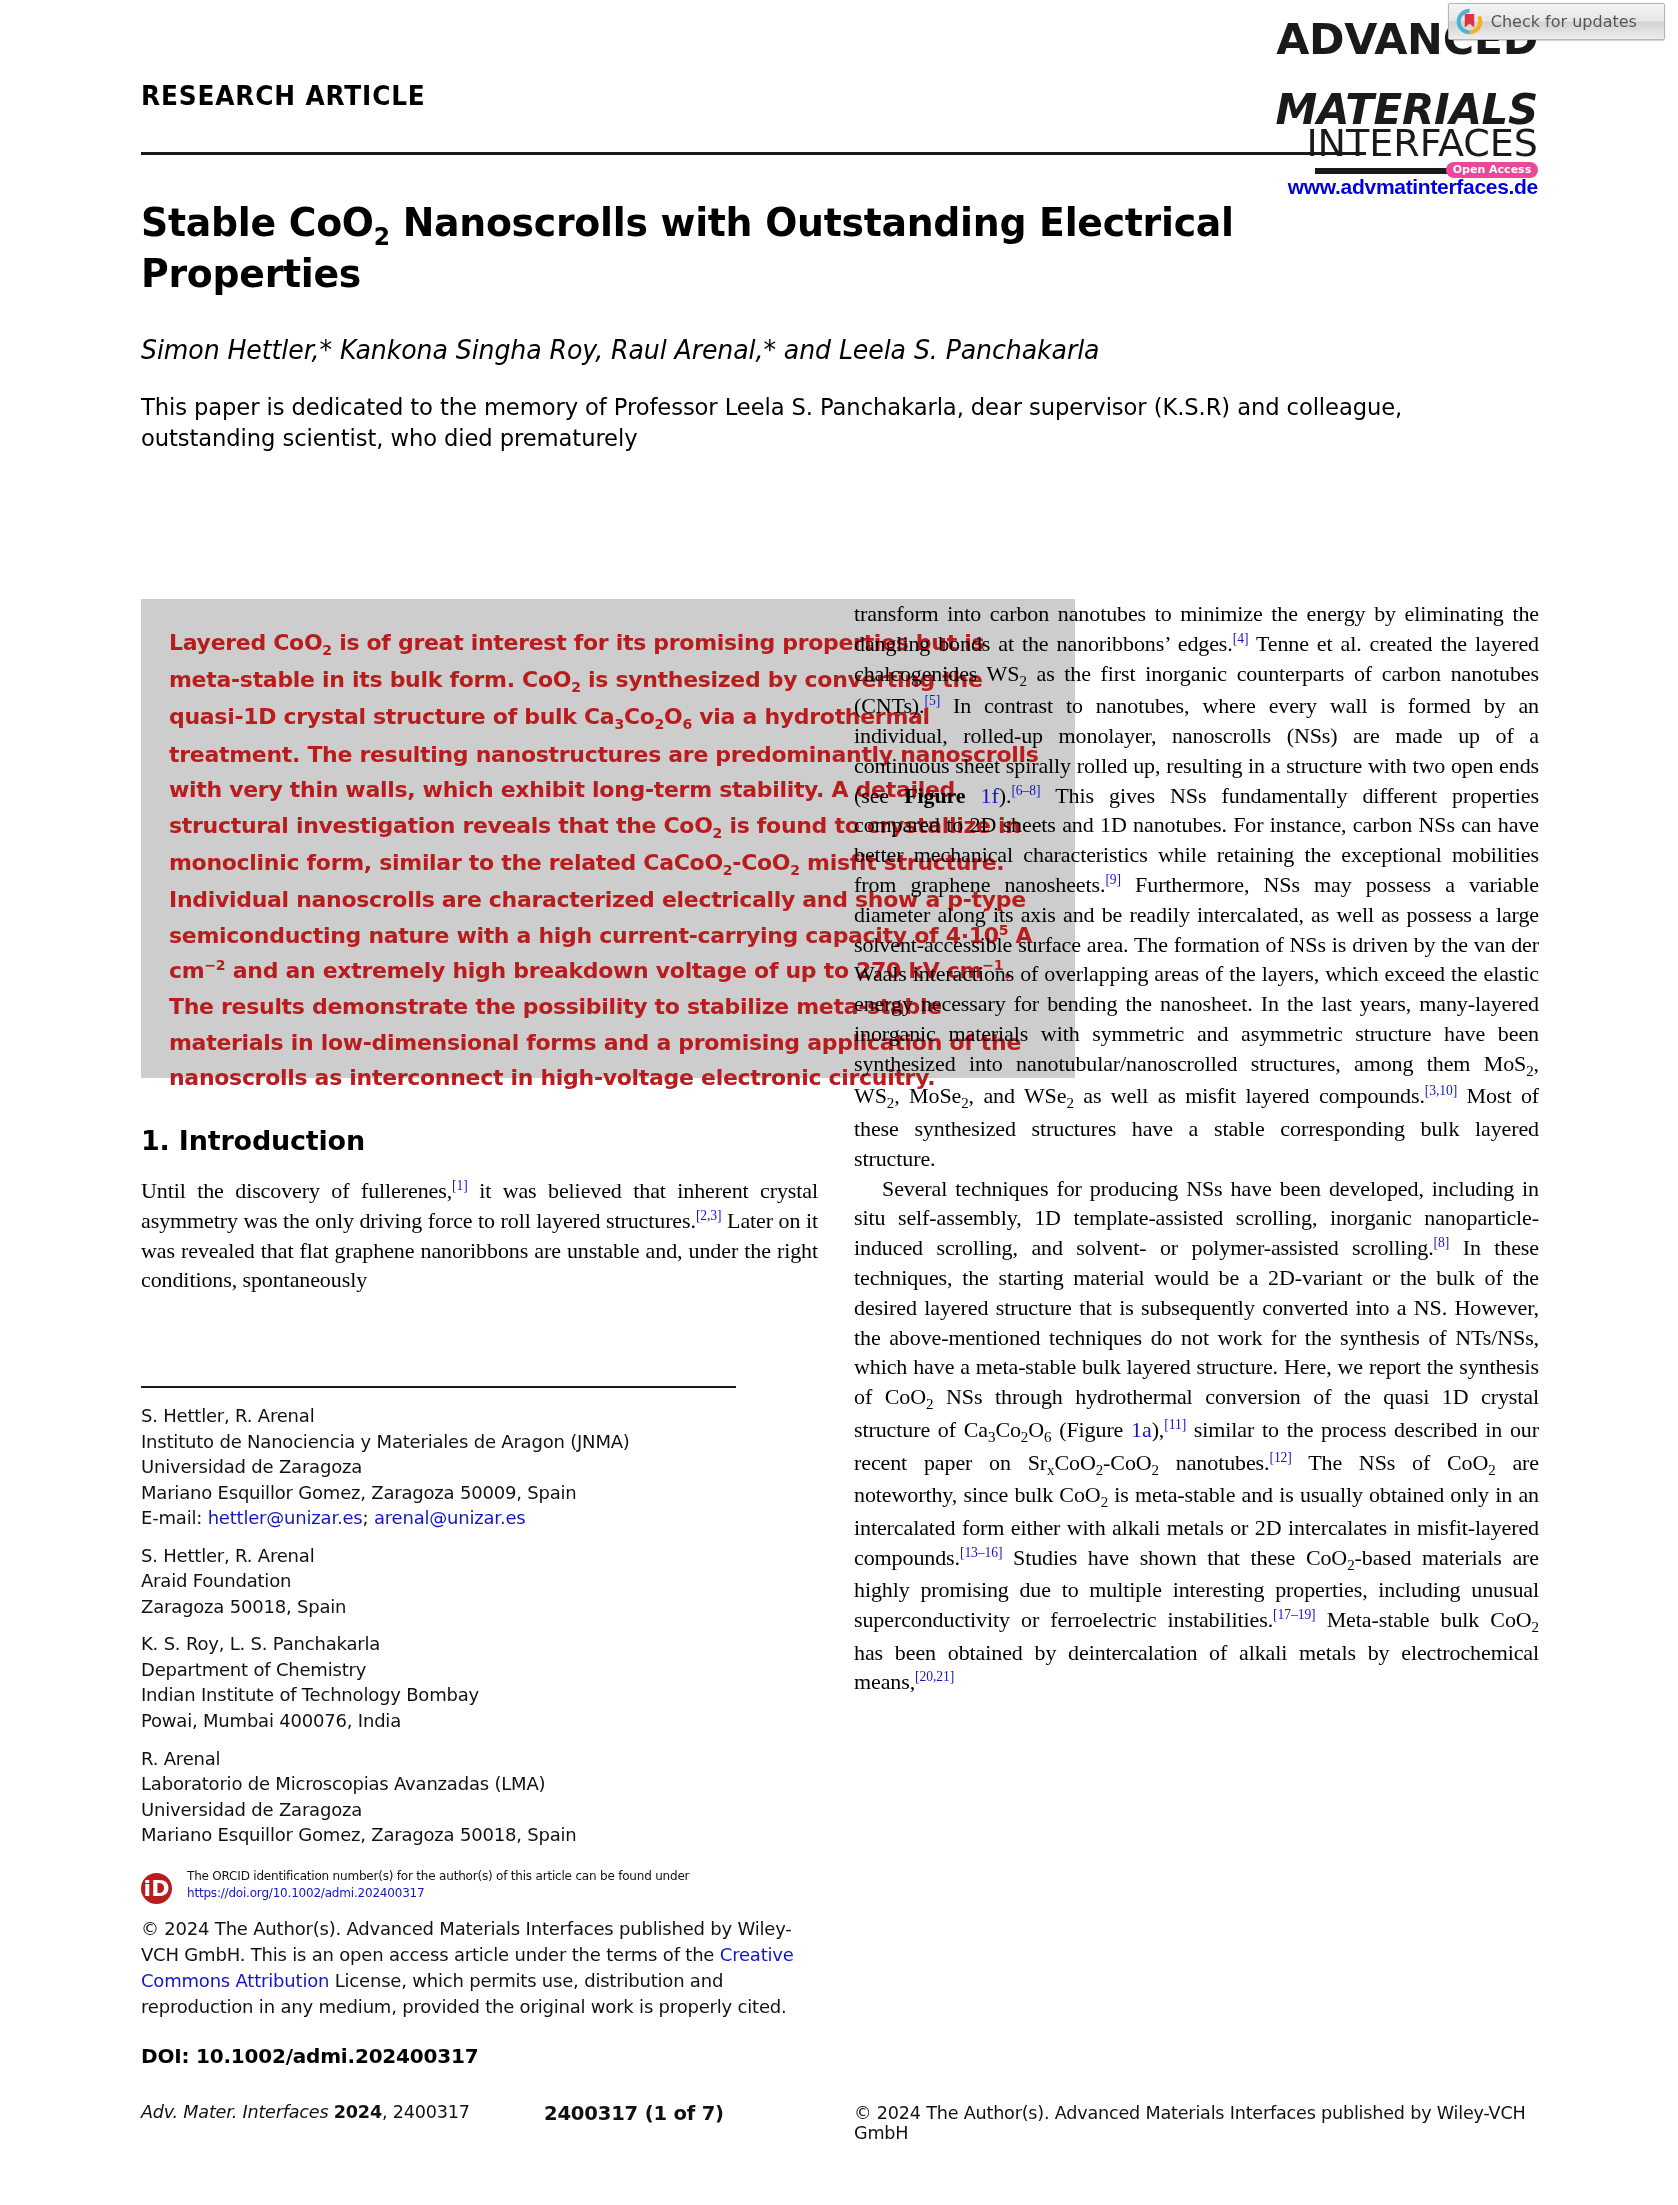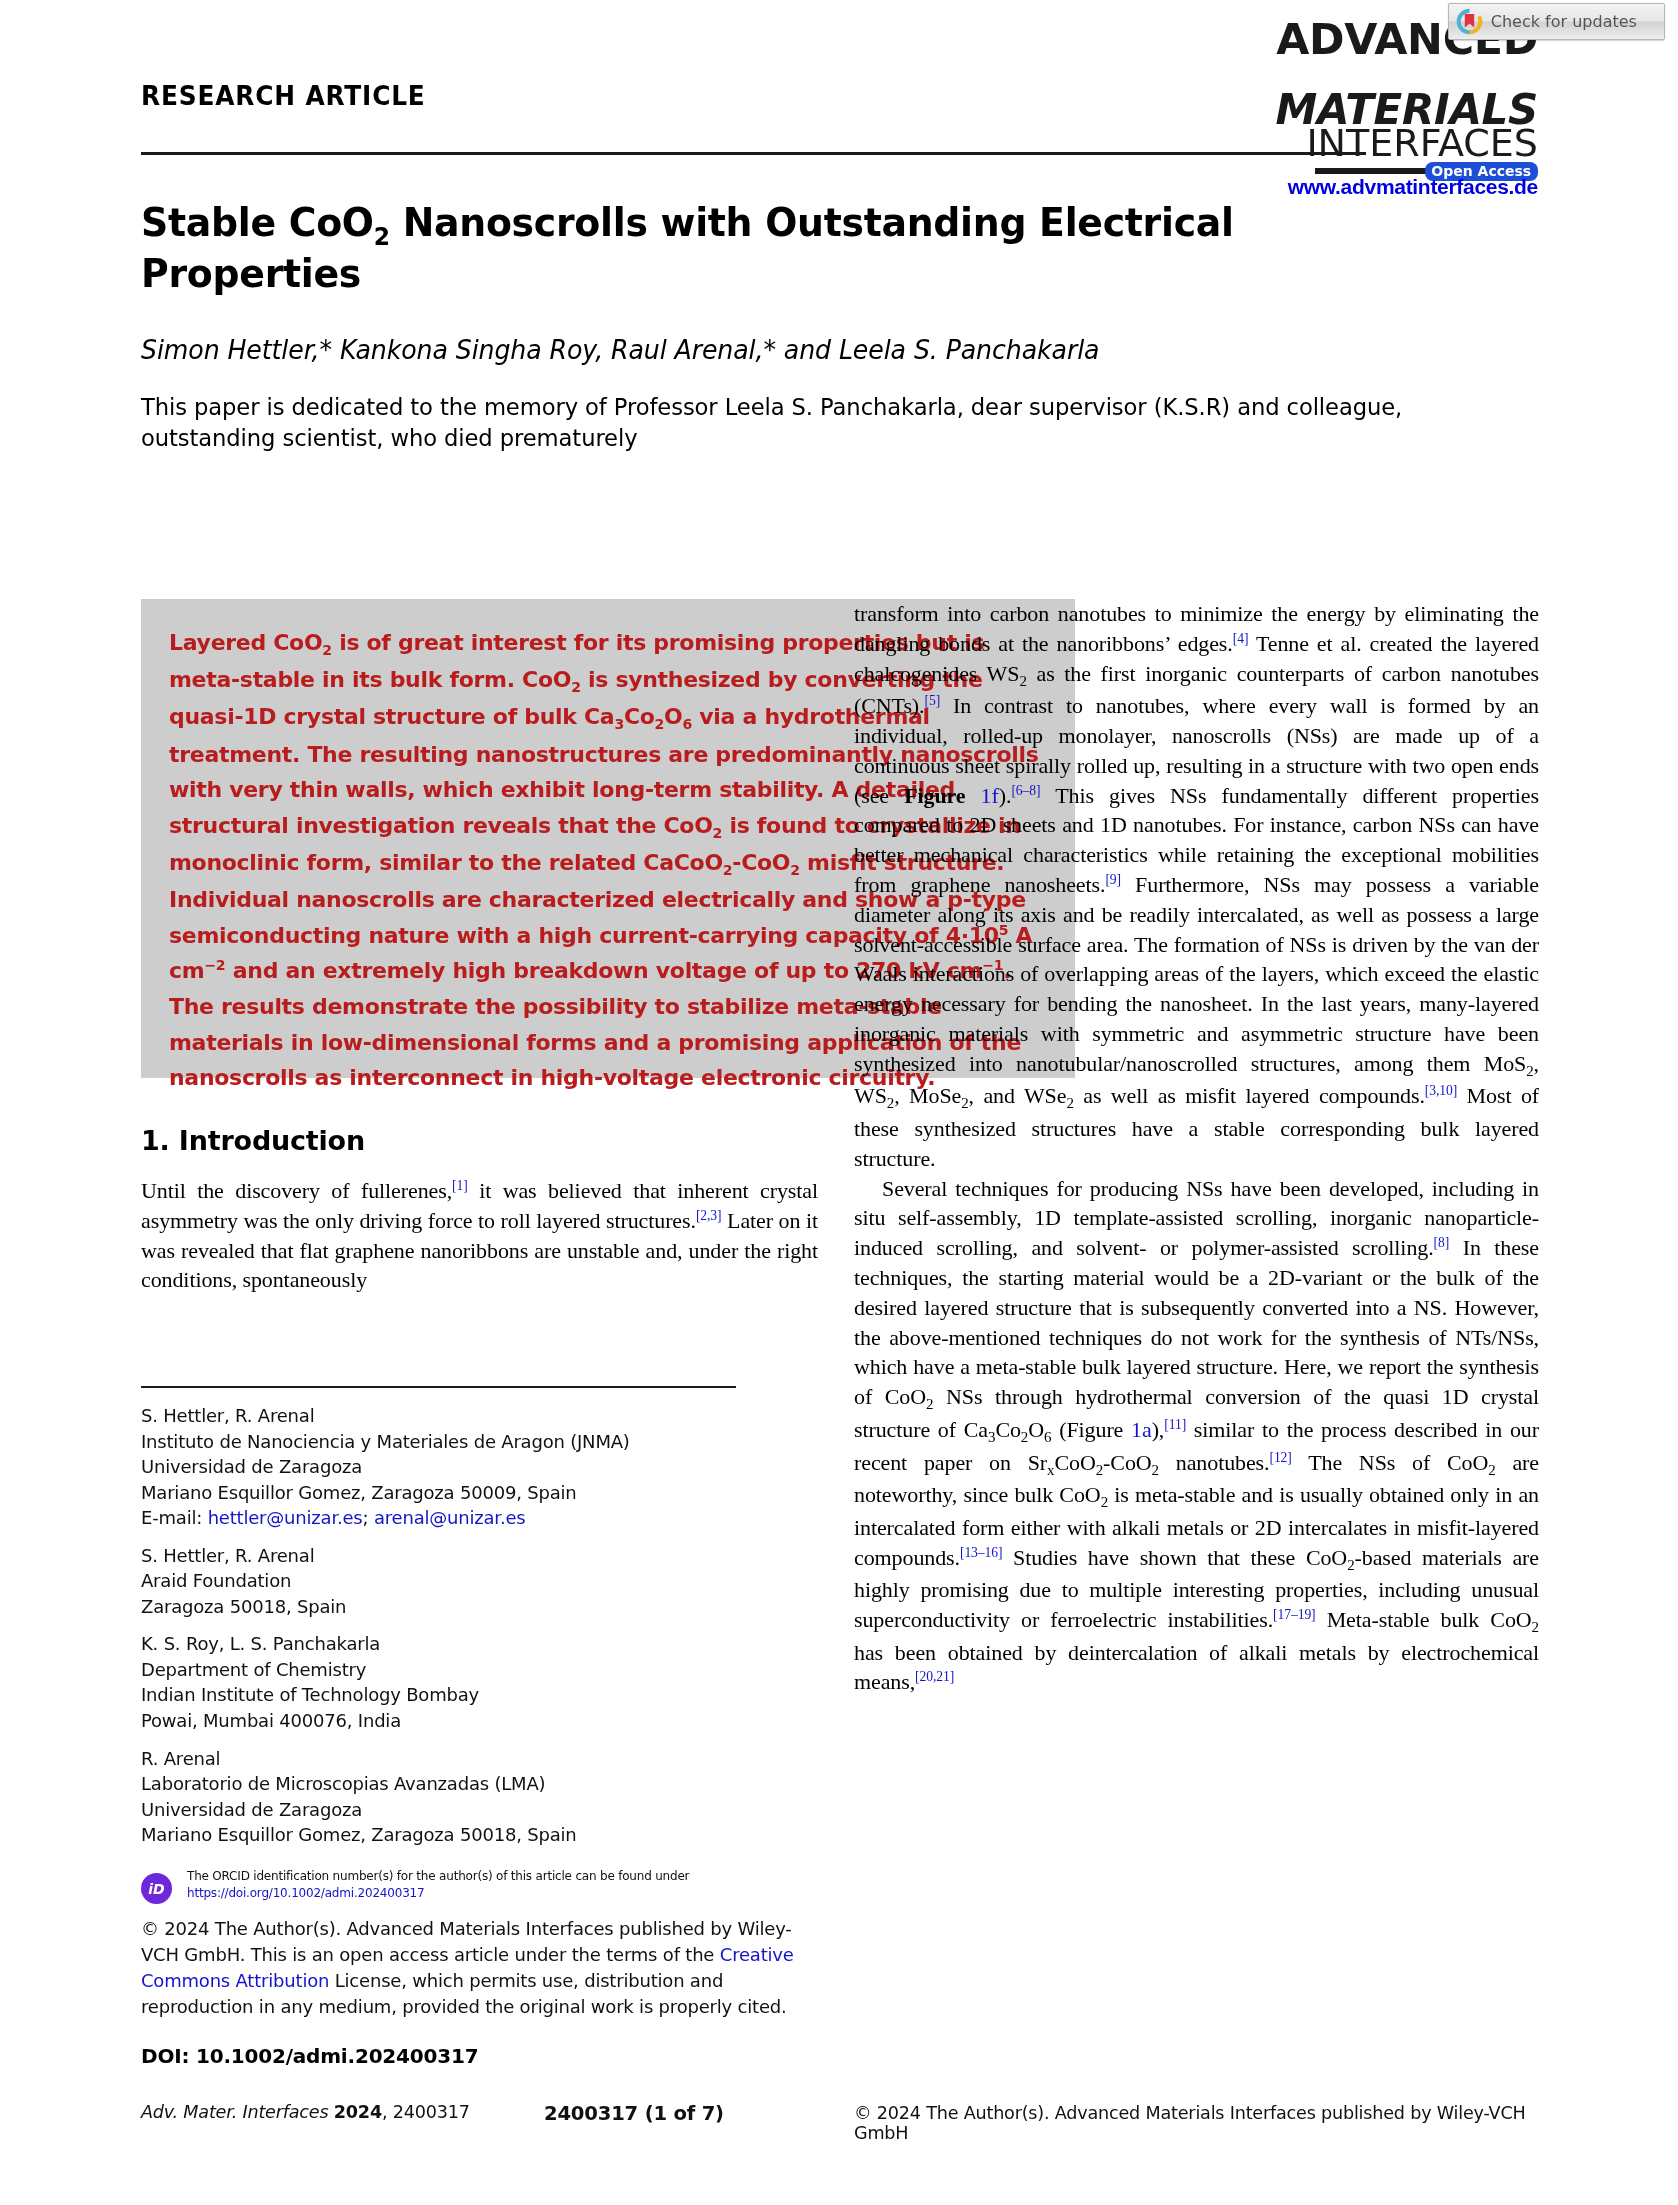--- a/index.html
+++ b/index.html
@@ -67,24 +67,24 @@
   }
   .oa-bar {
     position: absolute;
     right: 81px; top: 6px;
     width: 142px; height: 5.4px;
     background: #1a1a1a;
   }
   .oa-pill {
     position: absolute;
     right: 0; top: 0;
-    background: #1d4ed8;
+    background: #ec4899;
     color: #fff;
     font-family: "DejaVu Sans", sans-serif;
-    font-size: 14px;
+    font-size: 11px;
     font-weight: 600;
     padding: 2px 6.8px 2.7px 6.8px;
     border-radius: 8px;
     line-height: 1;
     text-align: center;
   }
   .journal-url {
     position: absolute;
     right: 0; top: 156px;
     font-family: Liberation Sans, sans-serif;
@@ -239,30 +239,29 @@
   .orcid-note {
     display: flex;
     align-items: flex-start;
     margin-top: 20px;
     margin-bottom: 12px;
   }
   .orcid-icon {
     flex: 0 0 31px;
     width: 31px; height: 31px;
     border-radius: 50%;
-    background: #6d28d9;
+    background: #b91c1c;
     color: #ffffff;
     font-family: "DejaVu Sans", sans-serif;
     font-weight: 700;
-    font-size: 14px;
+    font-size: 22px;
     display: flex;
     align-items: center;
     justify-content: center;
     margin-top: 5.4px;
-    font-style: italic;
   }
   .orcid-text {
     font-family: "DejaVu Sans", sans-serif;
     font-size: 12px;
     line-height: 1.45;
     margin-left: 15px;
     color: #111;
     letter-spacing: -0.2px;
   }
   .copyright-note {

